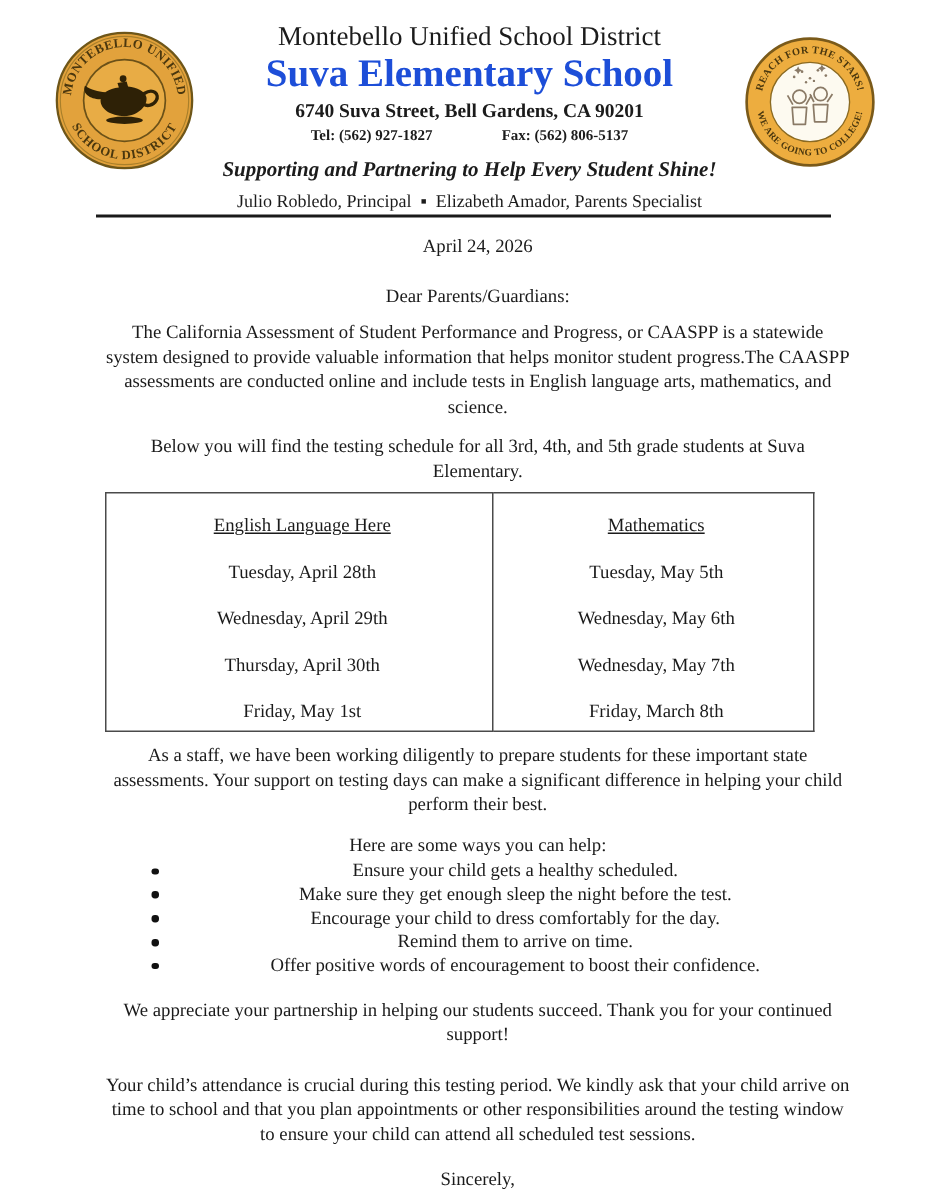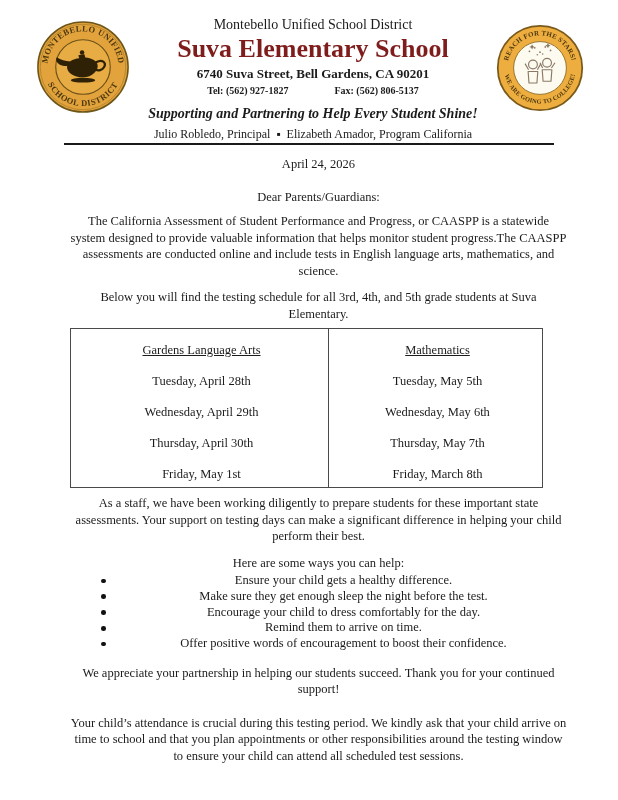--- a/index.html
+++ b/index.html
@@ -14,22 +14,22 @@
   }
 
   
   .header { display: flex; align-items: flex-start; padding-top: 16px; }
   .seal { flex: 0 0 auto; }
   .seal-left  { width: 94px; height: 94px; margin-left: 36px; margin-top: 4px; }
   .seal-right { width: 88px; height: 88px; margin-right: 34px; margin-top: 8px; }
   .seal svg { width: 100%; height: 100%; display: block; }
   .header-center { flex: 1 1 auto; text-align: center; padding: 0 4px; }
 
-  .district { font-size: 14px; line-height: 17px; }
-  .school   { font-size: 26px; line-height: 30px; font-weight: bold; color: #7f1d1d; margin: 1px 0; }
+  .district { font-size: 18px; line-height: 17px; }
+  .school   { font-size: 26px; line-height: 30px; font-weight: bold; color: #1d4ed8; margin: 1px 0; }
   .address  { font-size: 13px; line-height: 17px; font-weight: 700; }
   .telfax   { font-size: 10px; line-height: 17px; font-weight: 600;
               display: flex; justify-content: center; gap: 46px; }
   .tagline  { font-size: 14px; line-height: 16px; font-weight: bold; font-style: italic; margin-top: 7px; }
   .staff-line { font-size: 12px; line-height: 14px; margin-top: 5px; }
   .staff-line .it { }
   .staff-line .sep { padding: 0 3px; }
 
   .rule { width: 490px; height: 2px; background: #1a1a1a; margin: 2px auto 0; }
 
@@ -114,21 +114,21 @@
     <div class="header-center">
       <div class="district">Montebello Unified School District</div>
       <div class="school">Suva Elementary School</div>
       <div class="address">6740 Suva Street, Bell Gardens, CA 90201</div>
       <div class="telfax">
         <span>Tel: (562) 927-1827</span>
         <span>Fax: (562) 806-5137</span>
       </div>
       <div class="tagline">Supporting and Partnering to Help Every Student Shine!</div>
       <div class="staff-line">
-        <span>Julio Robledo, </span><span class="it">Principal</span><span class="sep"> ▪ </span><span> Elizabeth Amador, </span><span class="it">Program California</span>
+        <span>Julio Robledo, </span><span class="it">Principal</span><span class="sep"> ▪ </span><span> Elizabeth Amador, </span><span class="it">Parents Specialist</span>
       </div>
     </div>
 
     <div class="seal seal-right">
       <svg viewBox="0 0 100 100">
         <defs>
           <path id="rsTop" d="M 13,50 A 37,37 0 0 1 87,50" fill="none"></path>
           <path id="rsBot" d="M 9.5,50 A 40.5,40.5 0 0 0 90.5,50" fill="none"></path>
         </defs>
         <circle cx="50" cy="50" r="48" fill="#EDAD3F" stroke="#7A5A1A" stroke-width="2"></circle>
@@ -167,46 +167,47 @@
   <div class="letter">
     <p class="date">April 24, 2026</p>
     <p class="salutation">Dear Parents/Guardians:</p>
     <p class="para p1">The California Assessment of Student Performance and Progress, or CAASPP is a statewide system designed to provide valuable information that helps monitor student progress.The CAASPP assessments are conducted online and include tests in English language arts, mathematics, and science.</p>
     <p class="para p2">Below you will find the testing schedule for all 3rd, 4th, and 5th grade students at Suva Elementary.</p>
 
     <table class="schedule">
       <tbody>
         <tr>
           <td class="col-ela">
-            <div class="sched-header">Gardens Language Arts</div>
+            <div class="sched-header">English Language Here</div>
             <div class="sched-line">Tuesday, April 28th</div>
             <div class="sched-line">Wednesday, April 29th</div>
             <div class="sched-line">Thursday, April 30th</div>
             <div class="sched-line">Friday, May 1st</div>
           </td>
           <td class="col-math">
             <div class="sched-header">Mathematics</div>
             <div class="sched-line">Tuesday, May 5th</div>
             <div class="sched-line">Wednesday, May 6th</div>
-            <div class="sched-line">Thursday, May 7th</div>
+            <div class="sched-line">Wednesday, May 7th</div>
             <div class="sched-line">Friday, March 8th</div>
           </td>
         </tr>
       </tbody>
     </table>
 
     <p class="para p3">As a staff, we have been working diligently to prepare students for these important state assessments. Your support on testing days can make a significant difference in helping your child perform their best.</p>
     <p class="help-intro">Here are some ways you can help:</p>
 
     <ul class="help-list">
-      <li>Ensure your child gets a healthy difference.</li>
+      <li>Ensure your child gets a healthy scheduled.</li>
       <li>Make sure they get enough sleep the night before the test.</li>
       <li>Encourage your child to dress comfortably for the day.</li>
       <li>Remind them to arrive on time.</li>
       <li>Offer positive words of encouragement to boost their confidence.</li>
     </ul>
 
     <p class="para p5">We appreciate your partnership in helping our students succeed.  Thank you for your continued support!</p>
     <p class="para p4">Your child’s attendance is crucial during this testing period. We kindly ask that your child arrive on time to school and that you plan appointments or other responsibilities around the testing window to ensure your child can attend all scheduled test sessions.</p>
+    <p class="closing">Sincerely,</p>
 
   </div>
 
 </div>
 
 </body></html>

